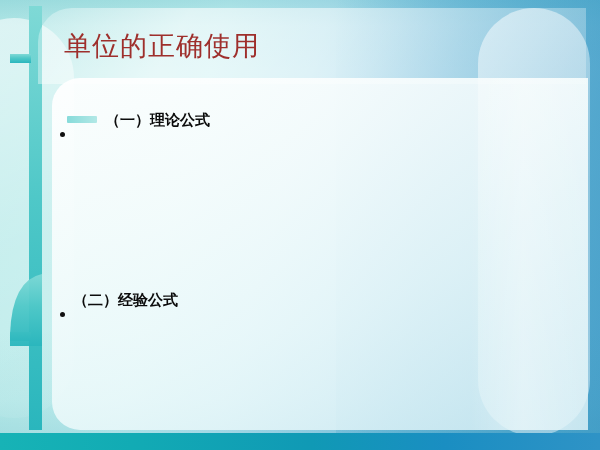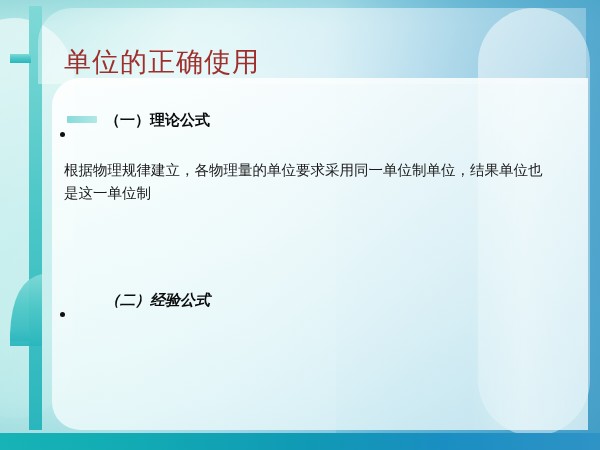--- a/index.html
+++ b/index.html
@@ -114,21 +114,21 @@
         rgba(255,255,255,0.30) 0%,
         rgba(255,255,255,0.62) 26%,
         rgba(255,255,255,0.48) 62%,
         rgba(255,255,255,0.26) 100%);
     pointer-events: none;
   }
 
   .slide-title {
     position: absolute;
     left: 64px;
-    top: 45px;
+    top: 29px;
     font-family: "DejaVu Serif", "Liberation Serif", serif;
     font-size: 27px;
     line-height: 34px;
     letter-spacing: 1px;
     color: #9e2f2c;
     white-space: nowrap;
   }
 
   
   .content-panel {
@@ -259,25 +259,24 @@
   <div class="slide-title">单位的正确使用</div>
 
   <div class="body-layer">
 
     <div class="bullet-row" id="bullet-1">
       <span class="bullet-tab" style="left:8px; top:6px;"></span>
       <span class="bullet-dot"></span>
       <span class="bullet-label" style="margin-left:32px;">（一）理论公式</span>
     </div>
 
-    <div class="para" id="para-1">根据物理规律建立，各物理量的单位要求采用同一单位制单位，结果单位也是这一单位制</div>
 
     <div class="bullet-row" id="bullet-2">
       <span class="bullet-dot"></span>
-      <span class="bullet-label" style="margin-left:32px;font-style:italic;">（二）经验公式</span>
+      <span class="bullet-label" style="">（二）经验公式</span>
     </div>
 
 
   </div>
 
   <div class="bottom-band"></div>
 
 </div>
 
 </body></html>

